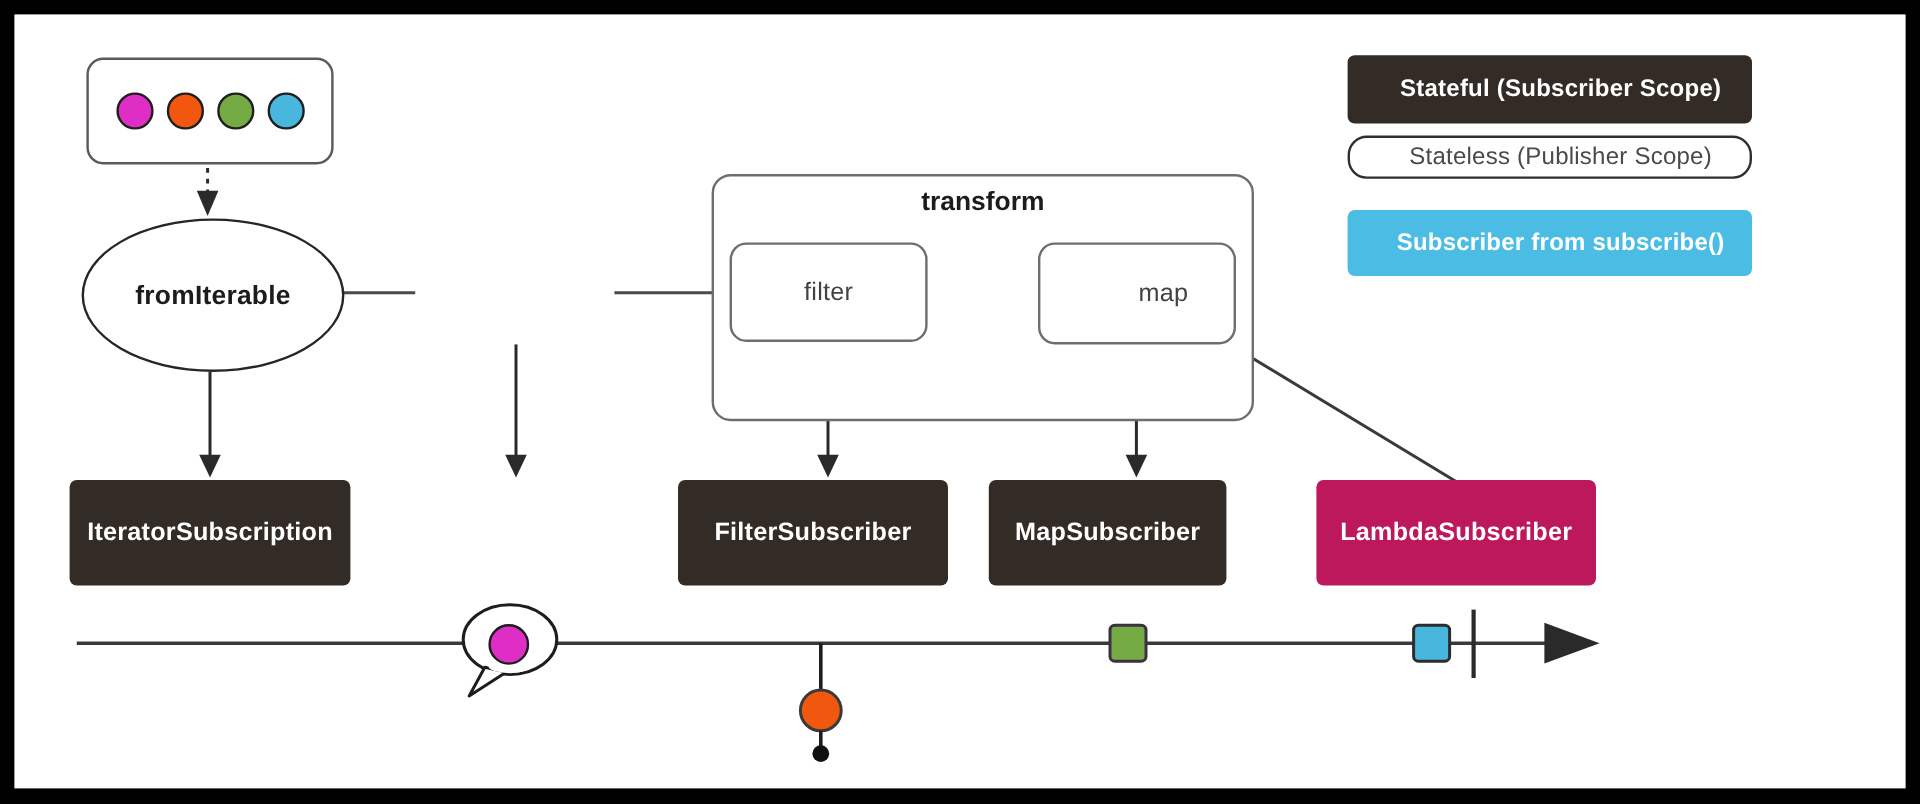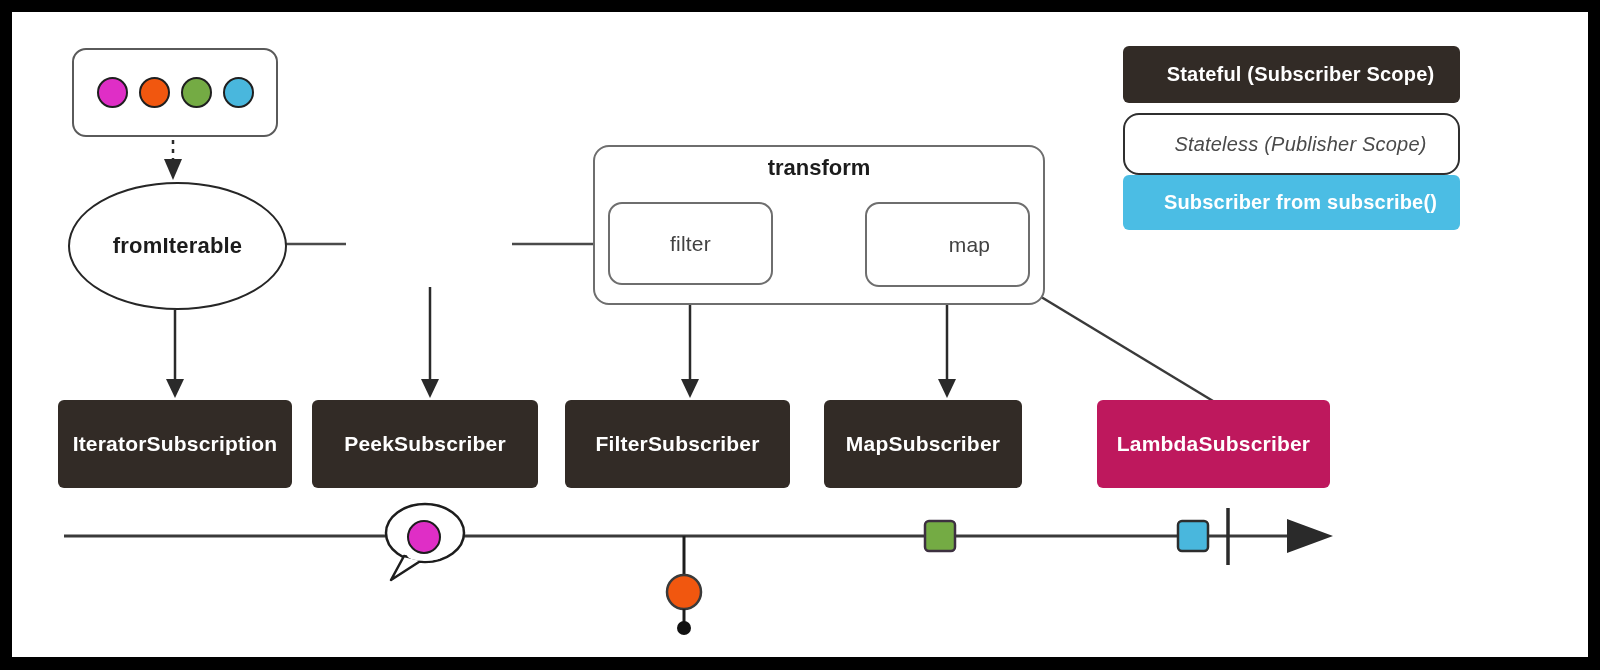--- a/index.html
+++ b/index.html
@@ -42,21 +42,21 @@
   .ellipse{
     left:68px;top:182px;width:219px;height:128px;
     border:2.5px solid #262626;border-radius:50%;
     font-weight:bold;color:#1c1c1c;font-size:22px;
   }
   .doonnext{
     left:345px;top:202px;width:168px;height:85px;
     border:2px solid #6e6e6e;border-radius:16px;
   }
   .transform-group{
-    left:593px;top:145px;width:452px;height:160px;
+    left:593px;top:145px;width:452px;height:206px;
     border:2px solid #6e6e6e;border-radius:16px;
     background:#fff;
   }
   .transform-label{
     position:absolute;left:0;right:0;top:8px;
     text-align:center;font-weight:bold;color:#1c1c1c;font-size:22px;
   }
   .filter{
     left:608px;top:202px;width:165px;height:83px;
     border:2px solid #6e6e6e;border-radius:14px;
@@ -79,22 +79,22 @@
   .legend-item{
     left:1123px;width:337px;
     display:flex;align-items:center;justify-content:center;
     font-size:20px;letter-spacing:.2px;padding-left:18px;
   }
   .legend-stateful{
     top:46px;height:57px;background:#322b26;color:#fff;
     font-weight:bold;border-radius:6px;
   }
   .legend-stateless{
-    top:113px;height:62px;background:#fff;color:#4a4a4a;
-    border:2.5px solid #2f2f2f;border-radius:16px;font-style:italic;
+    top:113px;height:36px;background:#fff;color:#4a4a4a;
+    border:2.5px solid #2f2f2f;border-radius:16px;
   }
   .legend-subscriber{
     top:175px;height:55px;background:#4bbde4;color:#fff;
     font-weight:600;border-radius:6px;
   }
 
   svg.layer{position:absolute;left:0;top:0;width:1600px;height:670px;pointer-events:none;}
 </style>
 </head>
 <body>
@@ -177,23 +177,20 @@
     <span>filter</span>
   </div>
 
   <div class="abs node map">
     <span>map</span>
   </div>
 
   <div class="abs sub-box sub-dark" style="left:58px;width:234px;">
     <span>IteratorSubscription</span>
   </div>
-  <div class="abs sub-box sub-dark" style="left:312px;width:226px;">
-    <span>PeekSubscriber</span>
-  </div>
   <div class="abs sub-box sub-dark" style="left:565px;width:225px;">
     <span>FilterSubscriber</span>
   </div>
   <div class="abs sub-box sub-dark" style="left:824px;width:198px;">
     <span>MapSubscriber</span>
   </div>
   <div class="abs sub-box sub-blue" style="left:1097px;width:233px;">
     <span>LambdaSubscriber</span>
   </div>
 

